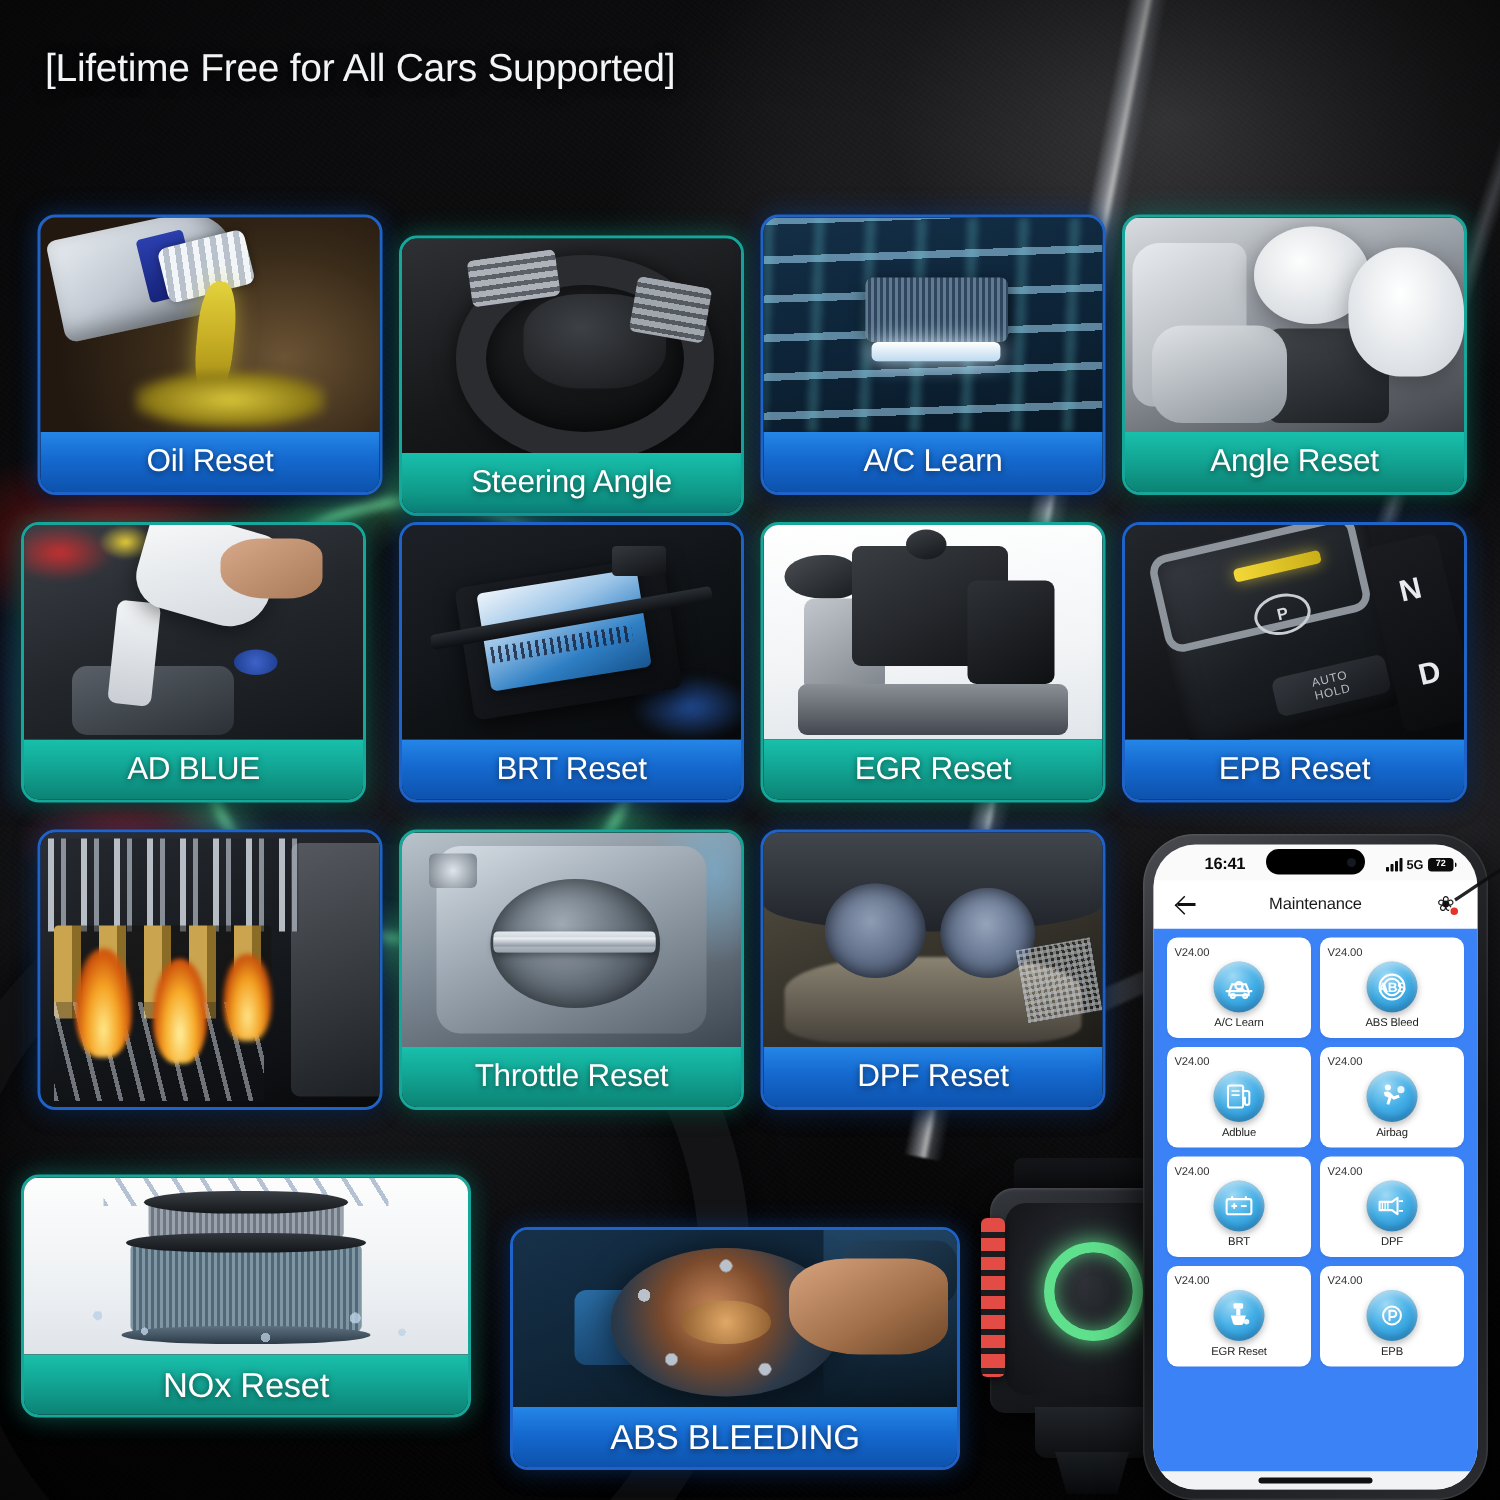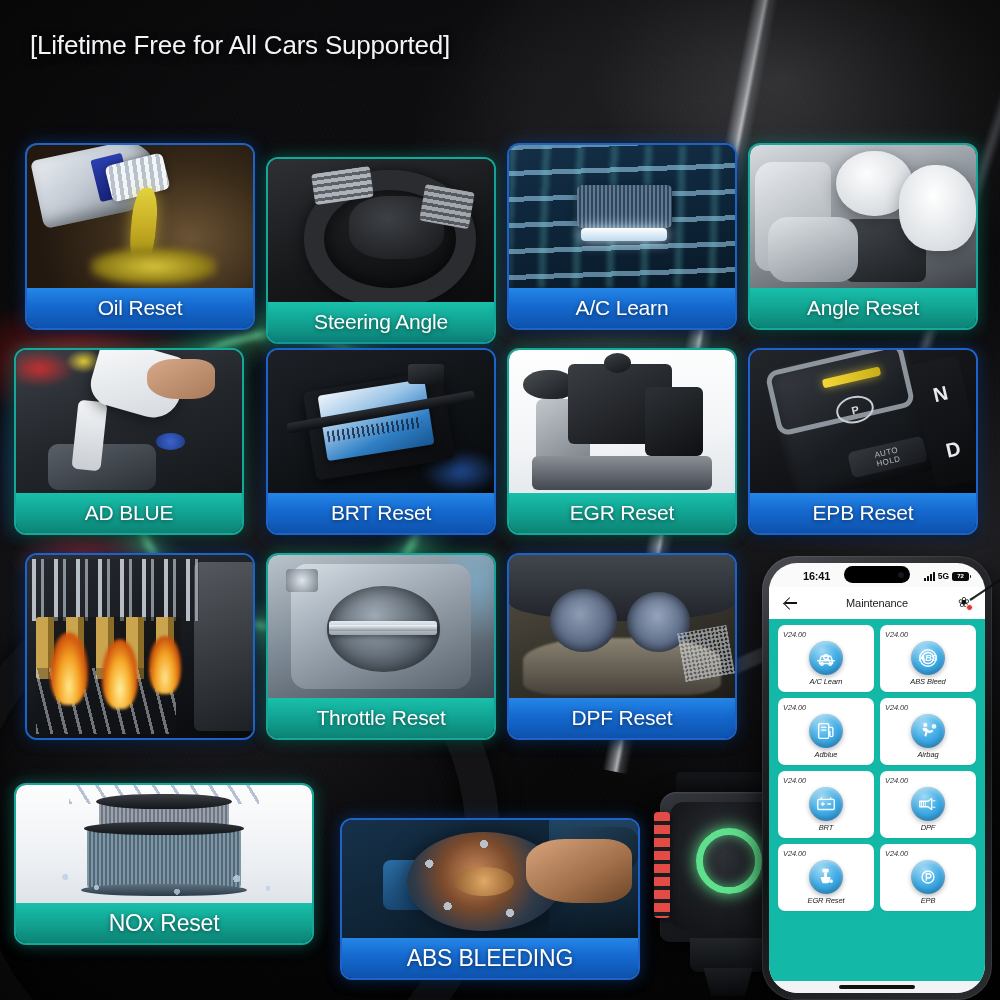--- a/index.html
+++ b/index.html
@@ -459,21 +459,21 @@
     border-left:1.6px solid #111; border-bottom:1.6px solid #111; transform:rotate(45deg); }
   .ph-back:after { content:""; position:absolute; left:4px; top:8.2px; width:12px; height:1.6px;
     background:#111; }
   .ph-title { position:absolute; left:0; right:0; text-align:center;
     font-size:11px; color:#1a1a1a; letter-spacing:-.1px; pointer-events:none; }
   .ph-bt { margin-left:auto; position:relative; width:18px; height:18px; cursor:pointer; }
   .bt-glyph { position:absolute; left:3px; top:1px; font-size:14px; color:#111; line-height:1; }
   .bt-badge { position:absolute; right:0px; bottom:1px; width:7px; height:7px;
     border-radius:50%; background:#e2342a; border:1px solid #fff; }
 
-  .ph-body { flex:1 1 auto; background:#14b8a6; padding:6px 9px 0 9px; overflow:hidden;font-style:italic; }
+  .ph-body { flex:1 1 auto; background:#3b82f6; padding:6px 9px 0 9px; overflow:hidden; }
   .ph-grid { display:grid; grid-template-columns:1fr 1fr; gap:6px; }
   .ph-tile { background:#fff; border-radius:7px; padding:5px 5px 6px 5px;
     display:flex; flex-direction:column; align-items:center; gap:2px;
     box-shadow:0 1px 2px rgba(0,0,0,.06); cursor:pointer; }
   .ph-ver { align-self:flex-start; font-size:7.5px; color:#333; letter-spacing:-.1px; }
   .ph-icon { width:34px; height:34px; border-radius:50%;
     background:radial-gradient(circle at 38% 28%, #9fd9f5 0%, #42aee6 48%, #1b7fc4 100%);
     box-shadow:0 2px 5px rgba(0,0,0,.28), inset 0 -2px 5px rgba(0,0,0,.22),
                inset 0 2px 4px rgba(255,255,255,.6);
     display:flex; align-items:center; justify-content:center;

